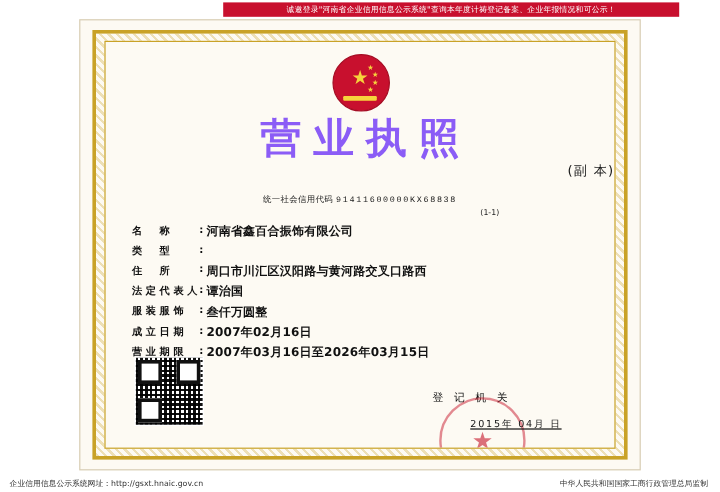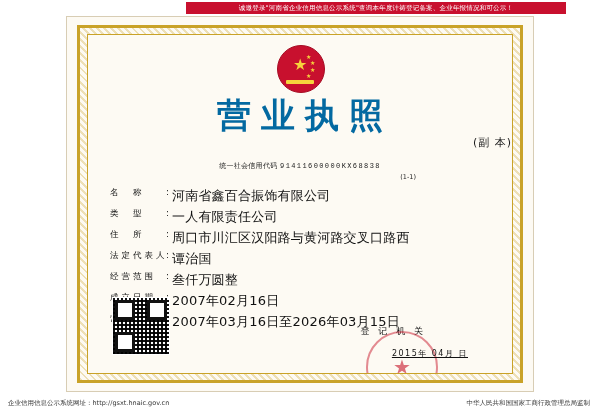--- a/index.html
+++ b/index.html
@@ -108,21 +108,21 @@
   
   .title {
     position: absolute;
     left: 0; right: 0;
     top: 58px;
     text-align: center;
     font-family: "DejaVu Serif", "Liberation Serif", serif;
     font-weight: bold;
     font-size: 34px;
     letter-spacing: 10px;
-    color: #0369a1;
+    color: #8b5cf6;
     text-indent: 10px;
   }
   .subtitle {
     position: absolute;
     left: 0; right: 0;
     top: 100px;
     text-align: right;
     font-size: 11px;
     color: #1a1a1a;
     letter-spacing: 1px;
@@ -148,20 +148,21 @@
     top: 138px;
     font-size: 6.5px;
     color: #222;
   }
   
   .fields {
     position: absolute;
     left: 22px;
     top: 152px;
     right: 18px;
+    font-weight: bold;
   }
   .field-row {
     display: flex;
     align-items: flex-start;
     margin-bottom: 3.5px;
   }
   .field-label {
     width: 56px;
     flex: 0 0 56px;
     font-size: 8.5px;
@@ -171,21 +172,21 @@
     white-space: nowrap;
   }
   .field-colon {
     width: 6px;
     flex: 0 0 6px;
     font-size: 8.5px;
     color: #111;
   }
   .field-value {
     flex: 1 1 auto;
-    font-size: 13px;
+    font-size: 10px;
     color: #111;
     line-height: 1.35;
     letter-spacing: 0.2px;
   }
   .field-row.scope .field-value {
     font-size: 7.2px;
     line-height: 1.45;
     text-align: justify;
   }
   
@@ -312,37 +313,36 @@
 
           <div class="field-row">
             <div class="field-label">名　称</div>
             <div class="field-colon">:</div>
             <div class="field-value">河南省鑫百合振饰有限公司</div>
           </div>
 
           <div class="field-row">
             <div class="field-label">类　型</div>
             <div class="field-colon">:</div>
-            <div class="field-value">一人有限责任公司</div>
           </div>
 
           <div class="field-row">
             <div class="field-label">住　所</div>
             <div class="field-colon">:</div>
             <div class="field-value">周口市川汇区汉阳路与黄河路交叉口路西</div>
           </div>
 
           <div class="field-row">
             <div class="field-label">法定代表人</div>
             <div class="field-colon">:</div>
             <div class="field-value">谭治国</div>
           </div>
 
           <div class="field-row">
-            <div class="field-label">经营范围</div>
+            <div class="field-label">服装服饰</div>
             <div class="field-colon">:</div>
             <div class="field-value">叁仟万圆整</div>
           </div>
 
           <div class="field-row">
             <div class="field-label">成立日期</div>
             <div class="field-colon">:</div>
             <div class="field-value">2007年02月16日</div>
           </div>
 

